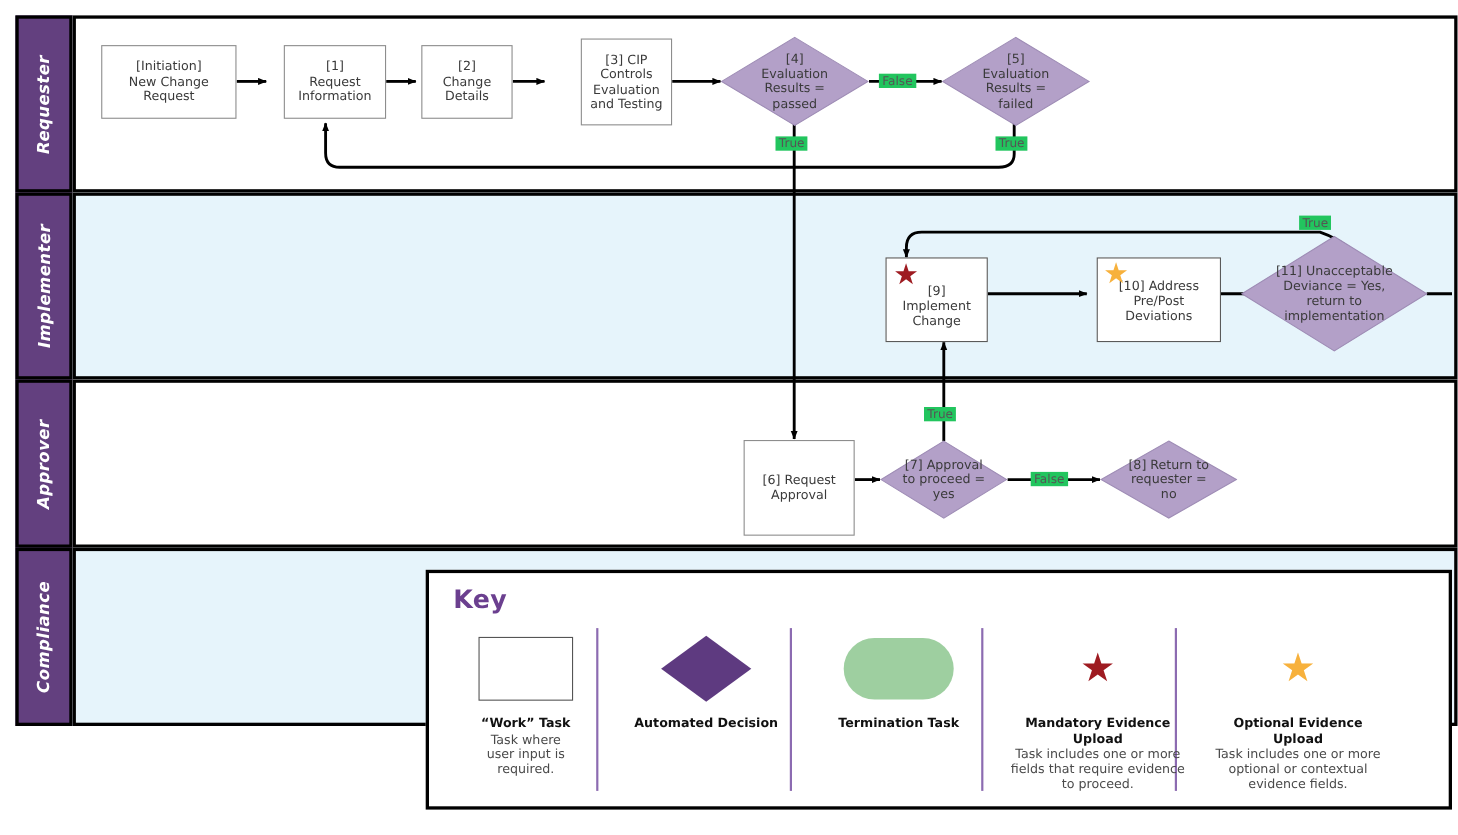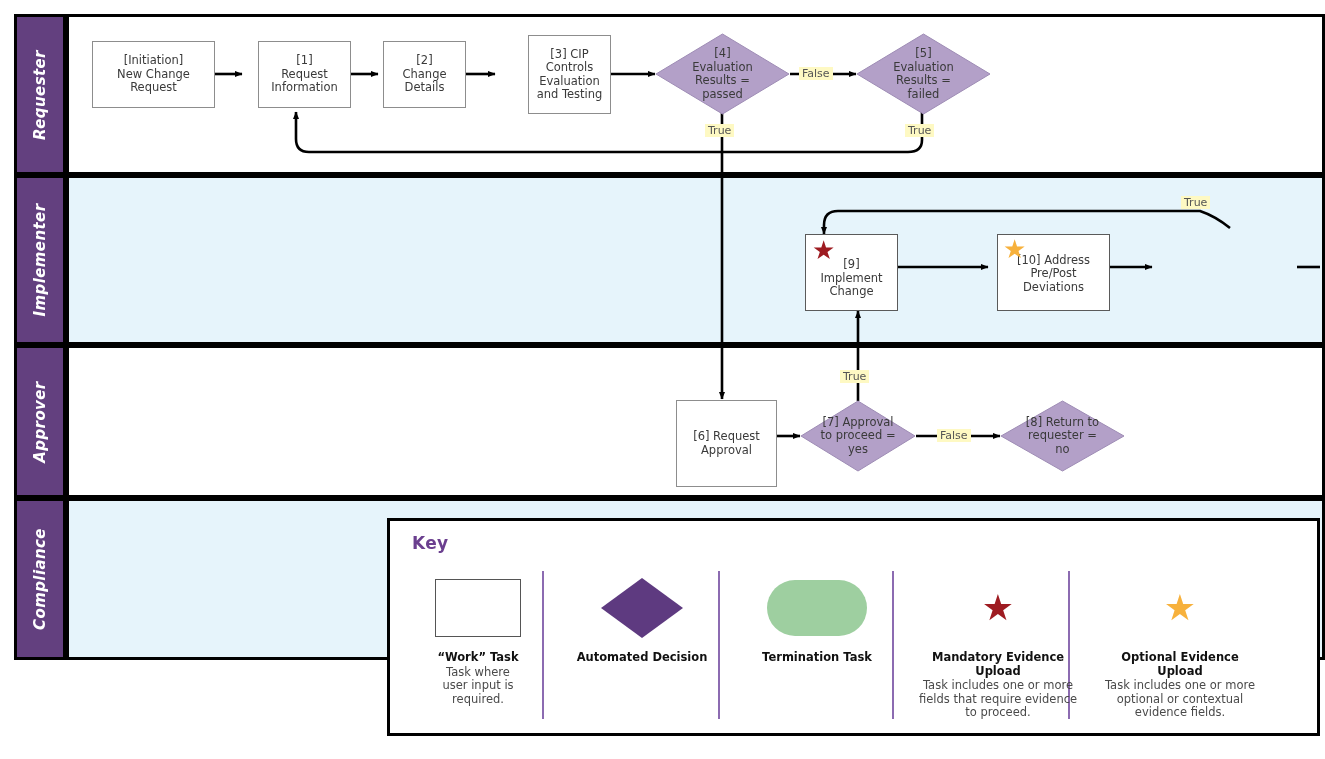--- a/index.html
+++ b/index.html
@@ -26,27 +26,27 @@
   .diamond{display:flex;align-items:center;justify-content:center;text-align:center;}
   .diamond svg{position:absolute;left:0;top:0;}
   .diamond .txt{position:relative;z-index:2;color:#3a3a3a;
                 font-size:11.5px;line-height:13.5px;padding:0 18px;}
 
   .star{position:absolute;font-size:26px;line-height:26px;z-index:4;}
   .star.mand{color:#9e1b21;}
   .star.opt{color:#f7b13c;}
 
   
-  .elabel{position:absolute;background:#fef9c3;color:#555;font-size:11px;
+  .elabel{position:absolute;background:#22c55e;color:#555;font-size:11px;
           line-height:13px;padding:0 3px;white-space:nowrap;z-index:3;text-align:center;}
 
   
   #key{position:absolute;background:#fff;border:3px solid #000;box-sizing:border-box;}
   #key-title{position:absolute;left:22px;top:12px;color:#6b3f8f;
-             font-weight:bold;font-size:17px;letter-spacing:.3px;}
+             font-weight:bold;font-size:23px;letter-spacing:.3px;}
   .key-col{position:absolute;top:44px;width:148px;text-align:center;}
   .key-art{height:86px;display:flex;align-items:center;justify-content:center;}
   .key-name{font-weight:bold;font-size:11.5px;line-height:13.5px;color:#111;}
   .key-desc{font-size:11.5px;line-height:13.5px;color:#4a4a4a;margin-top:1px;}
   .key-sep{position:absolute;top:50px;width:2px;height:148px;background:#8c6bb1;}
   .sw-rect{width:84px;height:56px;background:#fff;border:1.5px solid #555;}
   .sw-dia{width:84px;height:62px;}
   .sw-term{width:100px;height:56px;background:#9ecfa0;border-radius:28px;}
   .sw-star{font-size:36px;line-height:36px;}
 </style>
@@ -137,20 +137,26 @@
   <div class="node task dark" style="left:805px;top:234px;width:93px;height:77px;z-index:2;">
     <div class="star mand" style="left:6px;top:2px;">★</div>
     <div class="txt" style="margin-top:12px;">[9]<br>Implement<br>Change</div>
   </div>
 
   <div class="node task dark" style="left:997px;top:234px;width:113px;height:77px;z-index:2;">
     <div class="star opt" style="left:5px;top:1px;">★</div>
     <div class="txt" style="margin-top:3px;">[10] Address<br>Pre/Post<br>Deviations</div>
   </div>
 
+  <div class="node diamond" style="left:1128px;top:214px;width:170px;height:106px;z-index:2;">
+    <svg width="170" height="106">
+      <polygon points="85,1 169,53 85,105 1,53" fill="#b3a0c8" stroke="#9e8cb5" stroke-width="1"></polygon>
+    </svg>
+    <div class="txt" style="padding:0 12px;">[11] Unacceptable<br>Deviance = Yes,<br>return to<br>implementation</div>
+  </div>
 
   <div class="node task" style="left:676px;top:400px;width:101px;height:87px;z-index:2;">
     <div class="txt">[6] Request<br>Approval</div>
   </div>
 
   <div class="node diamond" style="left:800px;top:400px;width:116px;height:72px;z-index:2;">
     <svg width="116" height="72">
       <polygon points="58,1 115,36 58,71 1,36" fill="#b3a0c8" stroke="#9e8cb5" stroke-width="1"></polygon>
     </svg>
     <div class="txt" style="padding:0 10px;">[7] Approval<br>to proceed =<br>yes</div>

